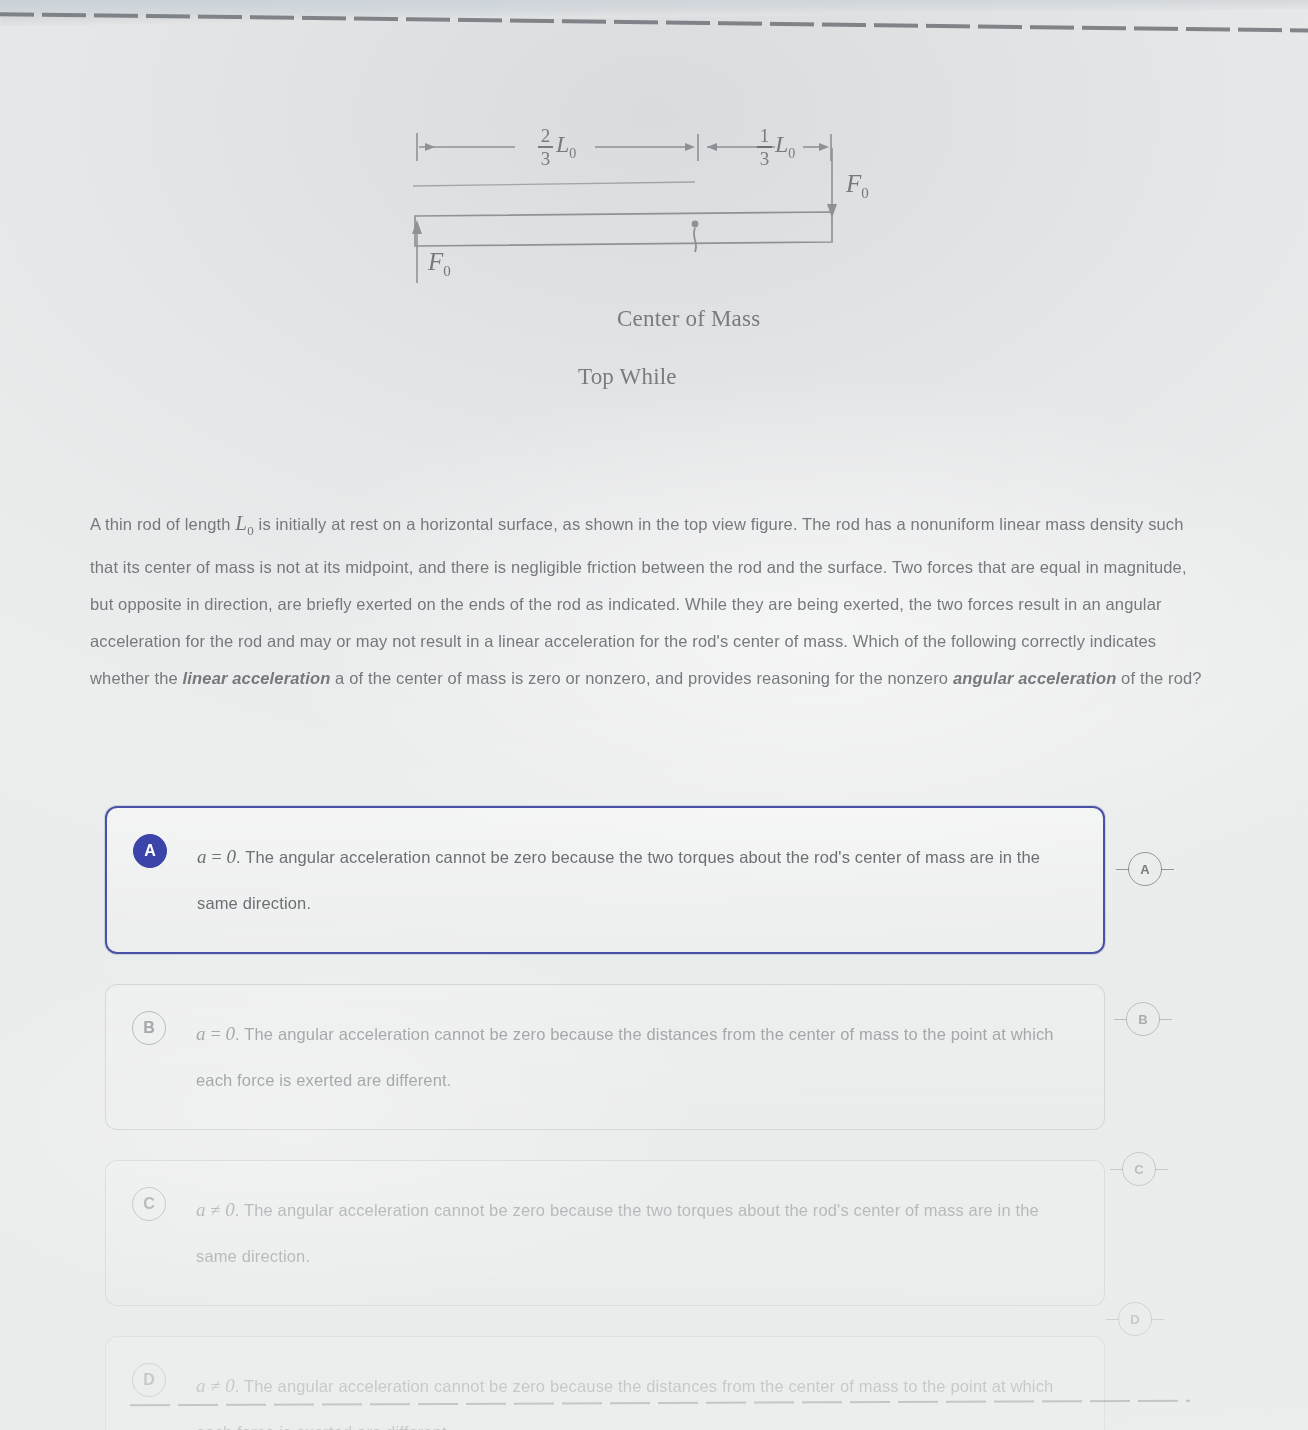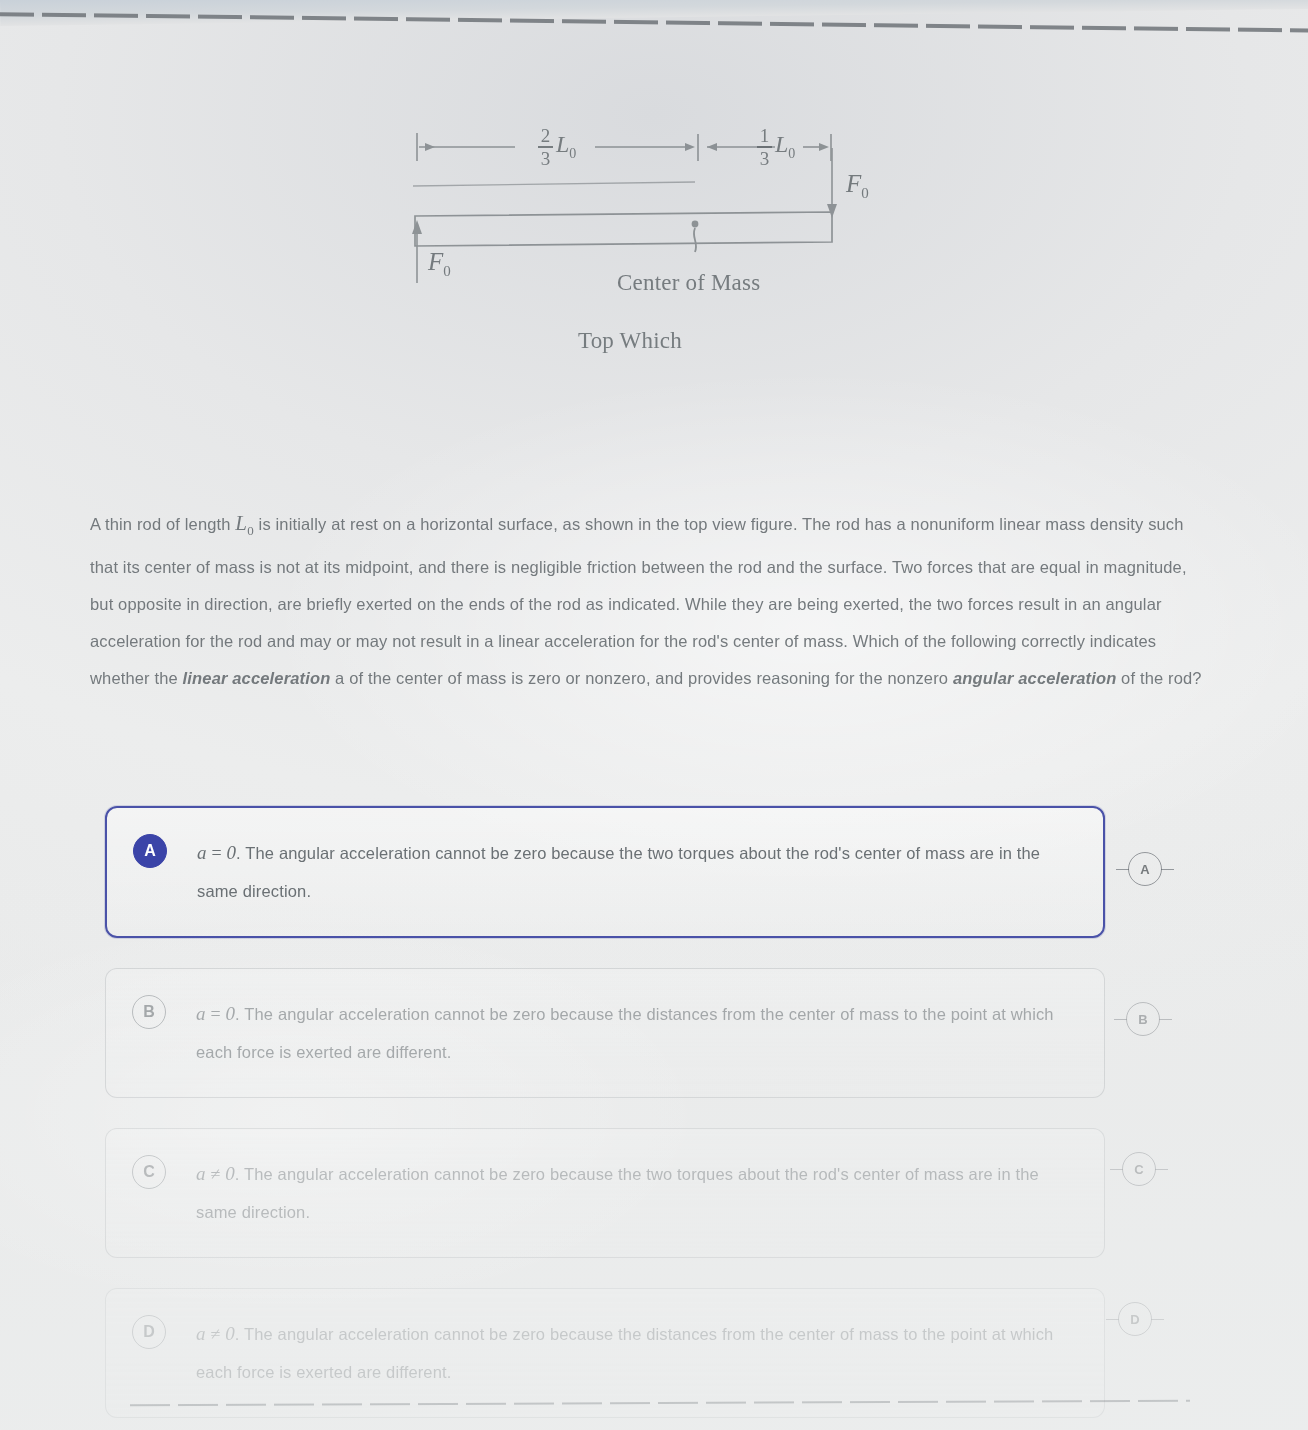--- a/index.html
+++ b/index.html
@@ -54,21 +54,21 @@
   .frac .lab sub{font-size:14px;font-style:normal;}
 
   .f0{
     position:absolute;font-family:Liberation Serif, serif;font-style:italic;
     font-size:25px;color:#5d6468;opacity:.82;
   }
   .f0 sub{font-size:15px;font-style:normal;}
 
   .fig-caption{
     position:absolute;font-family:"Liberation Serif", serif;color:#5f666a;
-    opacity:.82;font-size:23px;letter-spacing:.2px;
+    opacity:.82;font-size:23px;letter-spacing:.2px;margin-top:36px;
   }
 
   
   .stem{
     position:absolute;left:90px;top:505px;width:1115px;
     font-size:16.5px;line-height:37px;color:#6a7074;
     letter-spacing:.15px;opacity:.92;
   }
   .stem .var{font-family:"Liberation Serif", serif;font-style:italic;font-size:21px;}
   .stem .var sub{font-size:13px;font-style:normal;}
@@ -97,21 +97,21 @@
     position:absolute;left:26px;top:26px;width:34px;height:34px;border-radius:50%;
     display:flex;align-items:center;justify-content:center;
     font-size:16px;font-weight:bold;color:#6a7074;
     border:1.8px solid rgba(110,116,122,.75);
     box-sizing:border-box;
   }
   .badge.on{
     background:#3b44a8;border-color:#3b44a8;color:#ffffff;
   }
   .opt-text{
-    font-size:16.5px;line-height:38px;color:#6a7074;letter-spacing:.15px;
+    font-size:16.5px;line-height:46px;color:#6a7074;letter-spacing:.15px;
   }
   .opt-text .math{font-family:"Liberation Serif", serif;font-style:italic;font-size:19px;}
   .opt-text .eq{font-style:normal;font-family:"Liberation Serif", serif;font-size:18px;}
 
   
   .marker{
     position:absolute;width:34px;height:34px;border-radius:50%;
     border:1.6px solid rgba(95,100,106,.62);
     display:flex;align-items:center;justify-content:center;
     font-size:13px;font-weight:bold;color:rgba(80,85,90,.75);
@@ -194,21 +194,21 @@
         <span class="den">3</span>
       </span>
       <span class="lab"><span>L</span><sub>0</sub></span>
     </div>
 
     <div class="f0" style="left:33px;top:140px;"><span>F</span><sub>0</sub></div>
     <div class="f0" style="left:451px;top:62px;"><span>F</span><sub>0</sub></div>
   </div>
 
   <div class="fig-caption" style="left:617px;top:270px;">Center of Mass</div>
-  <div class="fig-caption" style="left:578px;top:328px;">Top Which</div>
+  <div class="fig-caption" style="left:578px;top:328px;">Top While</div>
 
   <div class="stem">
     <span>A thin rod of length </span><span class="var"><span>L</span><sub>0</sub></span><span> is initially at rest on a horizontal surface, as shown in the top view figure. The rod has a nonuniform linear mass density such that its center of mass is not at its midpoint, and there is negligible friction between the rod and the surface. Two forces that are equal in magnitude, but opposite in direction, are briefly exerted on the ends of the rod as indicated. While they are being exerted, the two forces result in an angular acceleration for the rod and may or may not result in a linear acceleration for the rod's center of mass. Which of the following correctly indicates whether the </span><em>linear acceleration</em><span> a of the center of mass is zero or nonzero, and provides reasoning for the nonzero </span><em>angular acceleration</em><span> of the rod?</span>
   </div>
 
   <div class="options">
 
     <div class="opt selected">
       <span class="badge on">A</span>
       <div class="opt-text">

